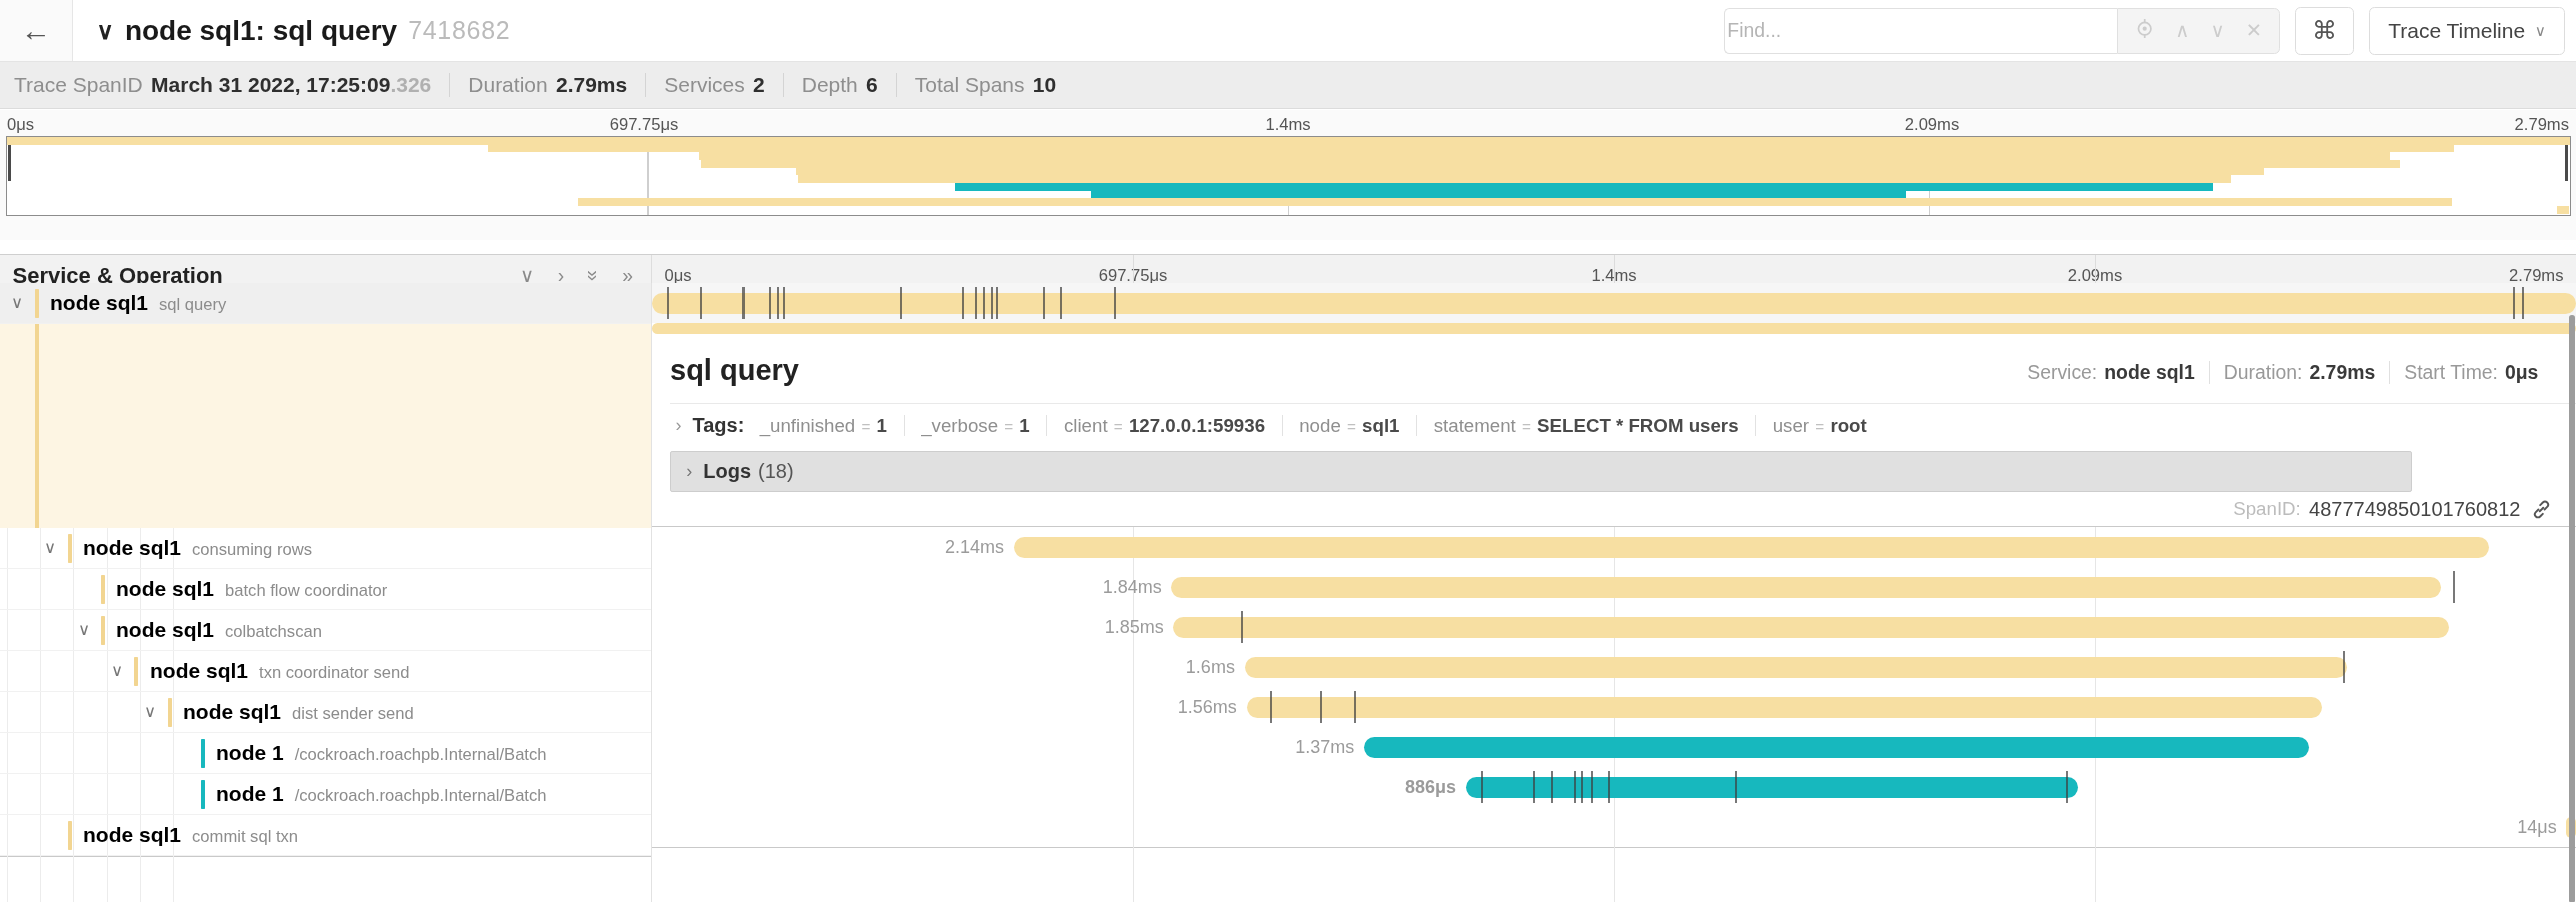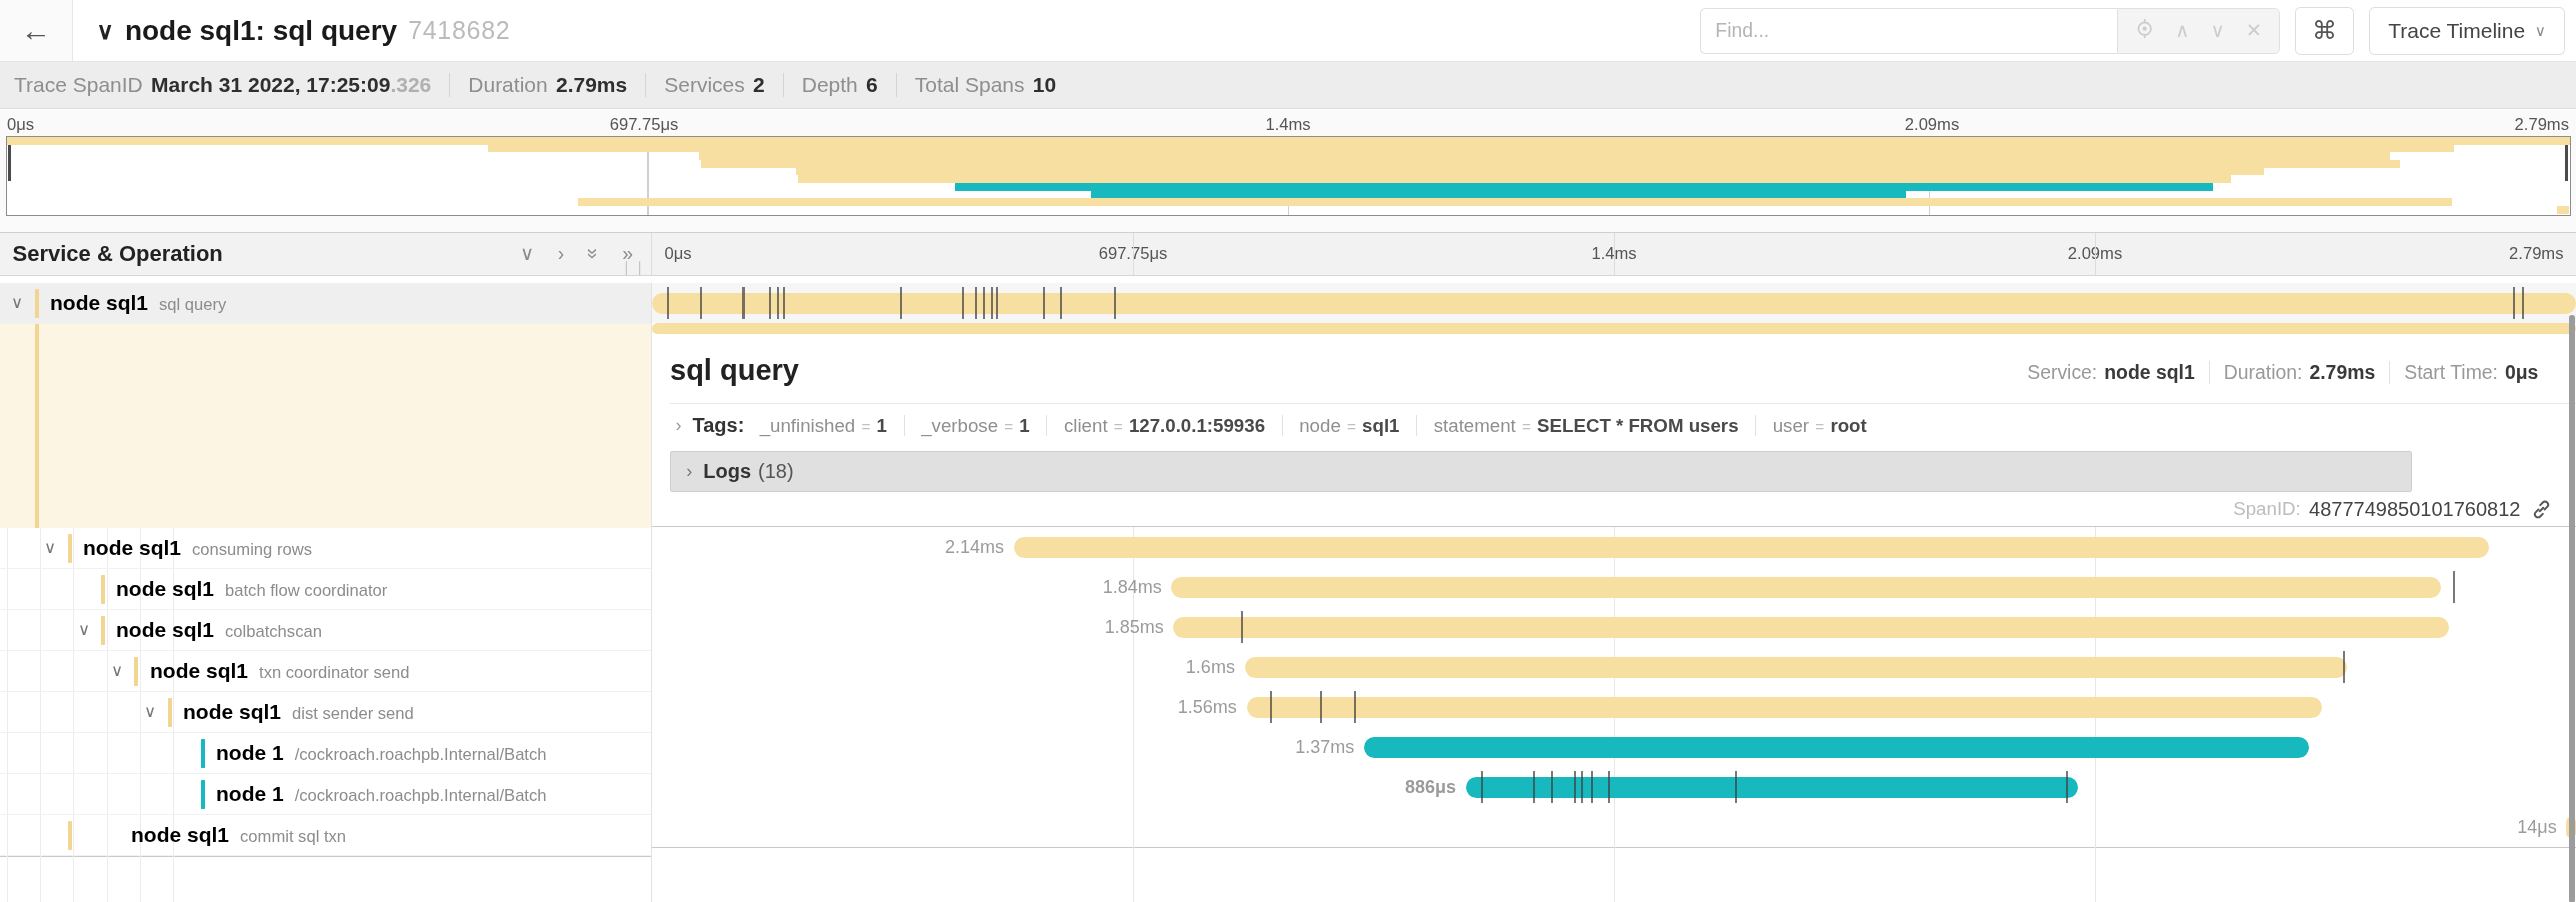--- a/index.html
+++ b/index.html
@@ -10,21 +10,21 @@
   .topnav{position:absolute;top:0;left:0;right:0;height:61px;background:#fff;
           border-bottom:1.4px solid #e4e4e4;display:flex;align-items:center;}
   .back-btn{width:72px;height:100%;background:#fafafa;border-right:1.4px solid #e6e6e6;
             display:flex;align-items:center;justify-content:center;font-size:30.5px;color:#555;cursor:pointer;}
   .title-chevron{font-size:23.6px;font-weight:bold;color:#222;margin:0 11px 0 23.6px;}
   .page-title{font-size:28px;font-weight:bold;color:#1a1a1a;white-space:nowrap;}
   .trace-id{font-size:25px;color:#bbb;margin-left:11px;letter-spacing:0.7px;}
   .nav-right{margin-left:auto;display:flex;align-items:center;gap:15.3px;padding-right:11px;}
   .find-wrap{display:flex;align-items:stretch;height:46px;}
   .find-input{width:388px;border:1.4px solid #e0e0e0;border-right:none;border-radius:5.5px 0 0 5.5px;
-              padding:0 14px;font-size:19.4px;font-family:inherit;color:#666;outline:none;}
+              padding:0 2px;font-size:19.4px;font-family:inherit;color:#666;outline:none;}
   .find-input::placeholder{color:#b5b5b5;}
   .find-tools{background:#f4f4f4;border:1.4px solid #e0e0e0;border-radius:0 5.5px 5.5px 0;
               display:flex;align-items:center;gap:21px;padding:0 16.6px;color:#ccc;font-size:19.4px;}
   .find-tools .t-icon{line-height:1;}
   .cmd-btn{width:57px;height:46px;border:1.4px solid #ddd;border-radius:5.5px;background:#fff;
            display:flex;align-items:center;justify-content:center;font-size:25px;color:#555;cursor:pointer;}
   .ttl-btn{height:46px;border:1.4px solid #ddd;border-radius:5.5px;background:#fff;display:flex;
            align-items:center;gap:9.7px;padding:0 18px;font-size:21px;color:#444;cursor:pointer;}
   .ttl-btn .small-ch{font-size:15.3px;color:#888;}
 
@@ -41,21 +41,21 @@
   .minimap{position:absolute;top:110px;left:0;right:0;height:130px;background:#fafafa;}
   .mm-ticks{position:relative;height:26px;font-size:16.6px;color:#555;}
   .mm-ticks .tick-label{position:absolute;top:4.9px;white-space:nowrap;}
   .mm-canvas{position:relative;margin:0 5.5px;height:78px;background:#fff;
              border:1.4px solid #8c8c8c;overflow:hidden;}
   .mm-grid{position:absolute;top:0;bottom:0;width:1.4px;background:#cfcfcf;}
   .mm-bar{position:absolute;height:7.6px;}
   .mm-handle{position:absolute;top:0;width:3.5px;height:44px;background:#4a4a4a;}
 
   
-  .main-header{position:absolute;top:232px;left:0;right:0;height:42px;background:#f2f2f2;
+  .main-header{position:absolute;top:254px;left:0;right:0;height:42px;background:#f2f2f2;
                border-top:1.4px solid #cfcfcf;border-bottom:1.4px solid #d6d6d6;display:flex;}
   .mh-left{width:652px;display:flex;align-items:center;padding-left:12.5px;position:relative;
            border-right:1.4px solid #ddd;box-sizing:border-box;}
   .mh-title{font-size:22px;font-weight:bold;color:#222;}
   .mh-icons{margin-left:auto;display:flex;gap:23.6px;padding-right:18px;color:#8a8a8a;font-size:19.4px;}
   .mh-icons .hicon{cursor:pointer;line-height:1;}
   .rot90{display:inline-block;transform:rotate(90deg);}
   .col-resizer{position:absolute;right:4.2px;bottom:0px;color:#c4c4c4;font-size:14px;letter-spacing:1.4px;}
   .mh-right{flex:1;position:relative;font-size:16.6px;color:#555;}
   .mh-right .tick-label{position:absolute;top:11px;white-space:nowrap;}
@@ -282,21 +282,21 @@
           <div class="tree-row">
             <div class="tr-accent" style="left: 201px; background: rgb(23, 184, 190);"></div>
             <span class="tr-service" style="left: 216px;">node 1<span class="tr-op">/cockroach.roachpb.Internal/Batch</span></span>
           </div>
           <div class="tree-row">
             <div class="tr-accent" style="left: 201px; background: rgb(23, 184, 190);"></div>
             <span class="tr-service" style="left: 216px;">node 1<span class="tr-op">/cockroach.roachpb.Internal/Batch</span></span>
           </div>
           <div class="tree-row">
             <div class="tr-accent" style="left: 68px; background: rgb(242, 213, 145);"></div>
-            <span class="tr-service" style="left: 83px; margin-left: 48px;">node sql1<span class="tr-op">commit sql txn</span></span>
+            <span class="tr-service" style="left: 83px;">node sql1<span class="tr-op">commit sql txn</span></span>
           </div>
           <div class="bottom-line"></div>
         </div>
     </div>
 
     <div class="bars-col" id="bars-col">
       <div id="bars-grids">
           <div class="bars-grid" style="left: 25%;"></div>
           <div class="bars-grid" style="left: 50%;"></div>
           <div class="bars-grid" style="left: 75%;"></div>

